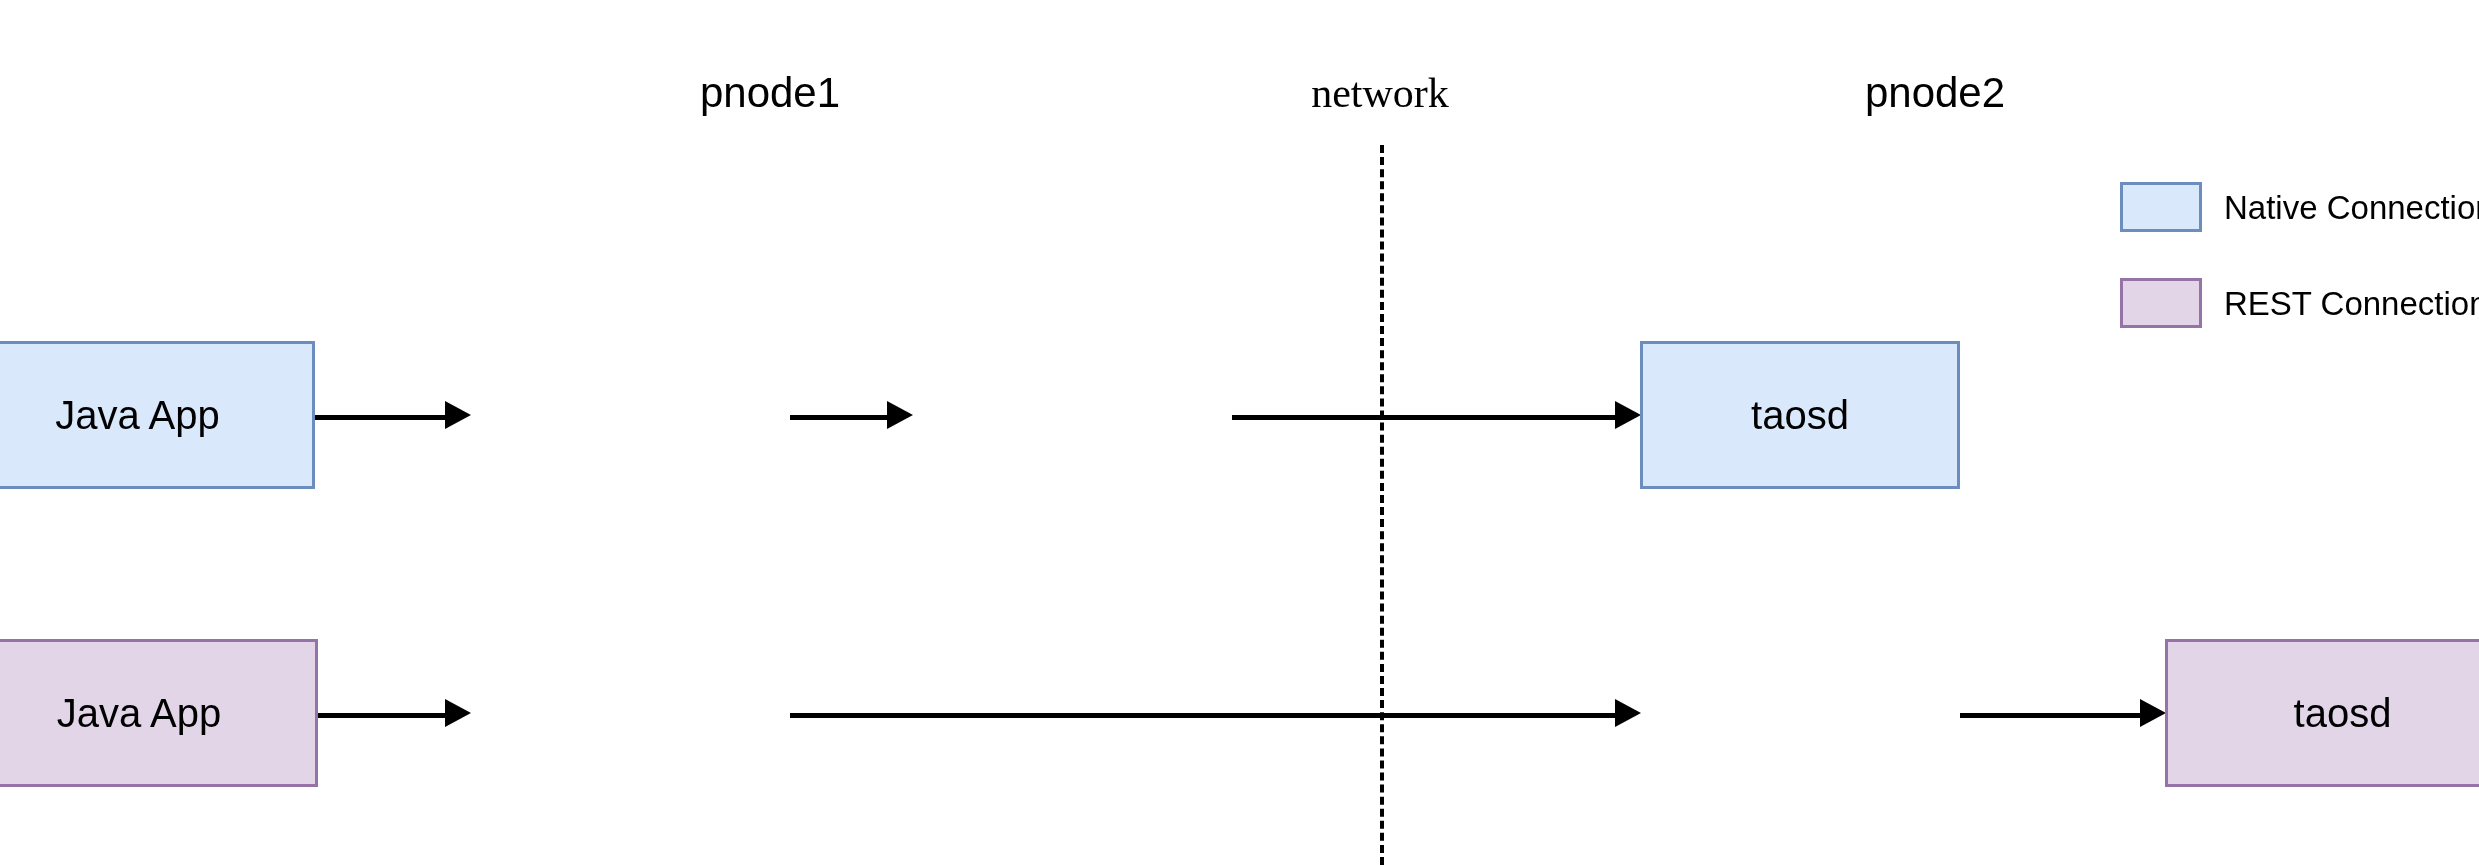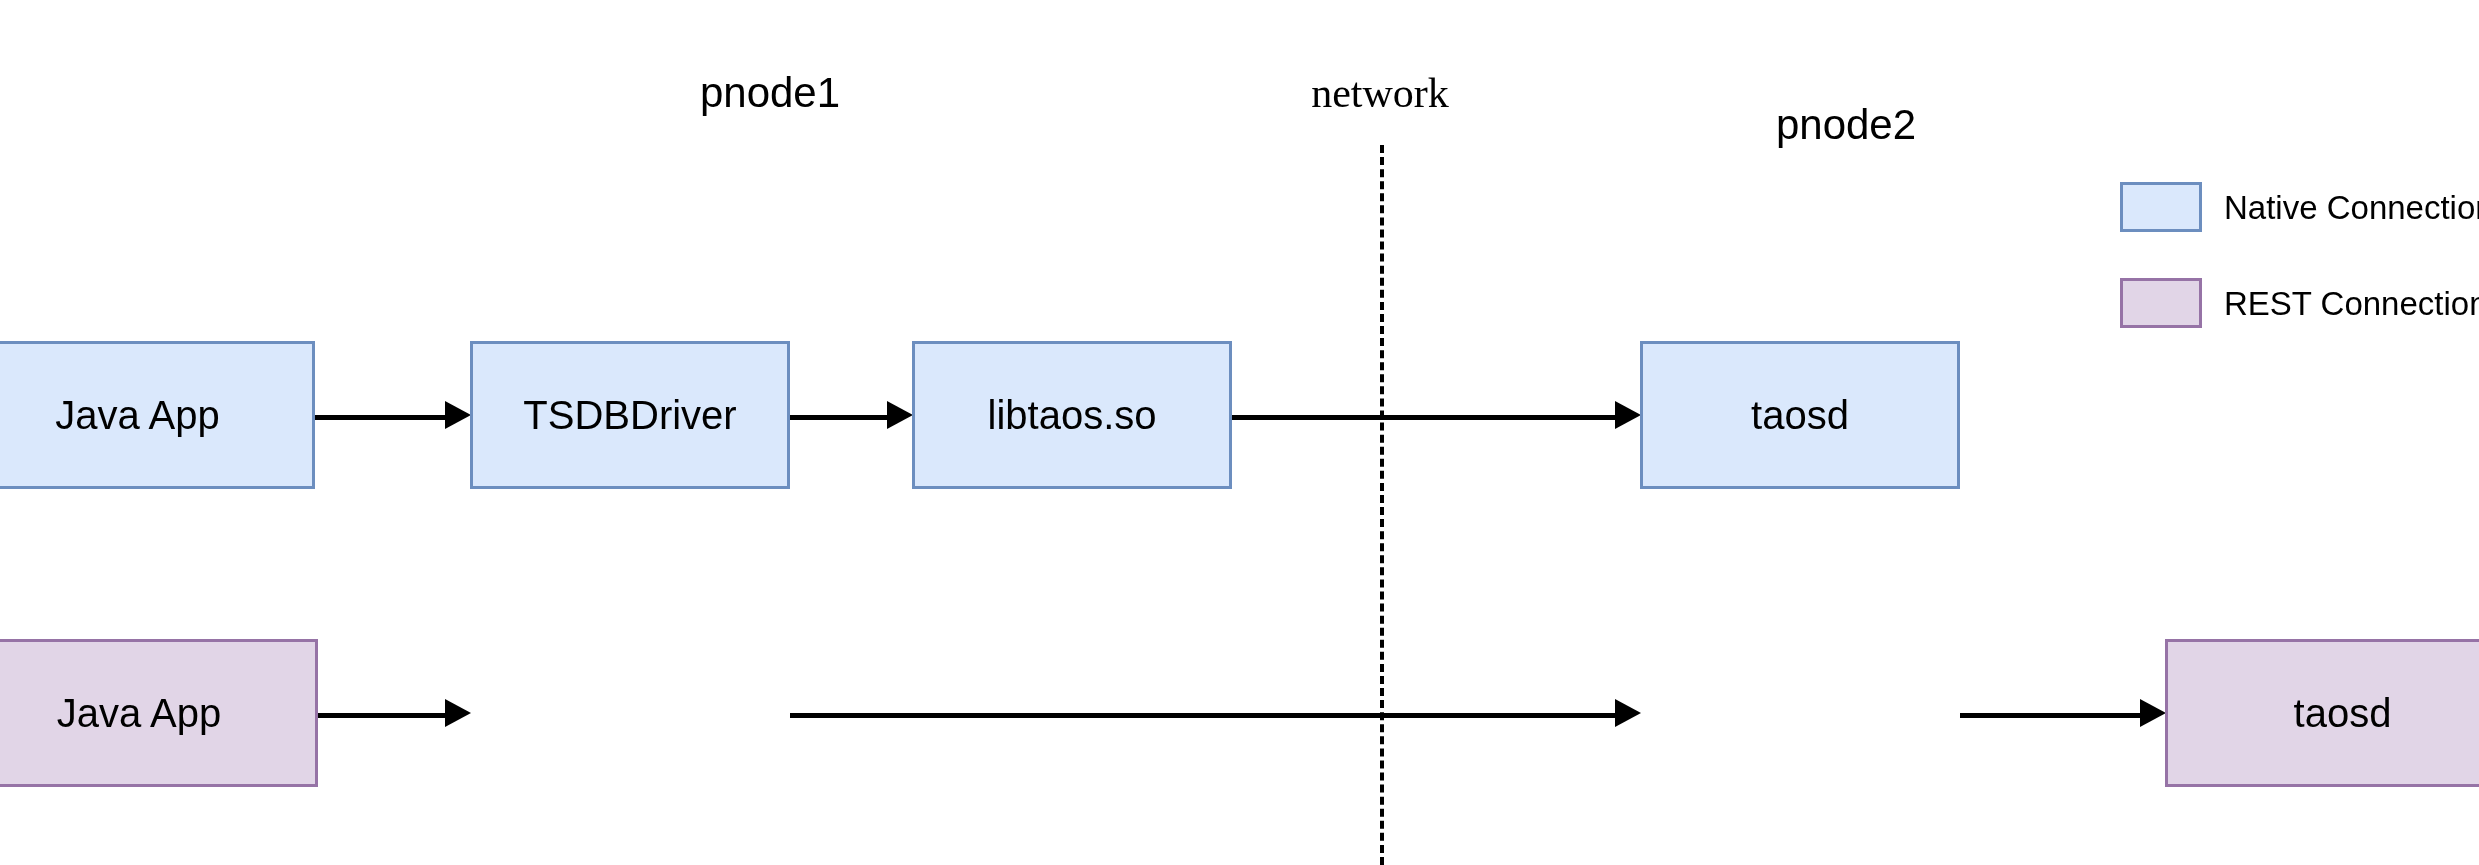--- a/index.html
+++ b/index.html
@@ -106,35 +106,33 @@
     white-space: nowrap;
   }
 </style>
 </head>
 <body>
 
 <div id="canvas">
 
   <div class="col-header" style="left:770px; top:72px;">pnode1</div>
   <div class="col-header" style="left:1380px; top:72px;font-family:Liberation Serif, serif;">network</div>
-  <div class="col-header" style="left:1846px; top:72px;margin-top:32px;">pnode2</div>
+  <div class="col-header" style="left:1935px; top:72px;">pnode2</div>
 
   <div class="divider" style="left:1380px; top:145px; height:720px;"></div>
 
   <div class="node native" style="left:-40px; top:341px; width:355px; height:148px;">Java App</div>
 
   <div class="connector" style="left:315px; top:415px; width:130px;"></div>
   <div class="arrowhead" style="left:445px; top:415px;"></div>
 
-  <div class="node native" style="left:470px; top:341px; width:320px; height:148px;">TSDBDriver</div>
 
   <div class="connector" style="left:790px; top:415px; width:97px;"></div>
   <div class="arrowhead" style="left:887px; top:415px;"></div>
 
-  <div class="node native" style="left:912px; top:341px; width:320px; height:148px;">libtaos.so</div>
 
   <div class="connector" style="left:1232px; top:415px; width:383px;"></div>
   <div class="arrowhead" style="left:1615px; top:415px;"></div>
 
   <div class="node native" style="left:1640px; top:341px; width:320px; height:148px;">taosd</div>
 
   <div class="node rest" style="left:-40px; top:639px; width:358px; height:148px;">Java App</div>
 
   <div class="connector" style="left:318px; top:713px; width:127px;"></div>
   <div class="arrowhead" style="left:445px; top:713px;"></div>

